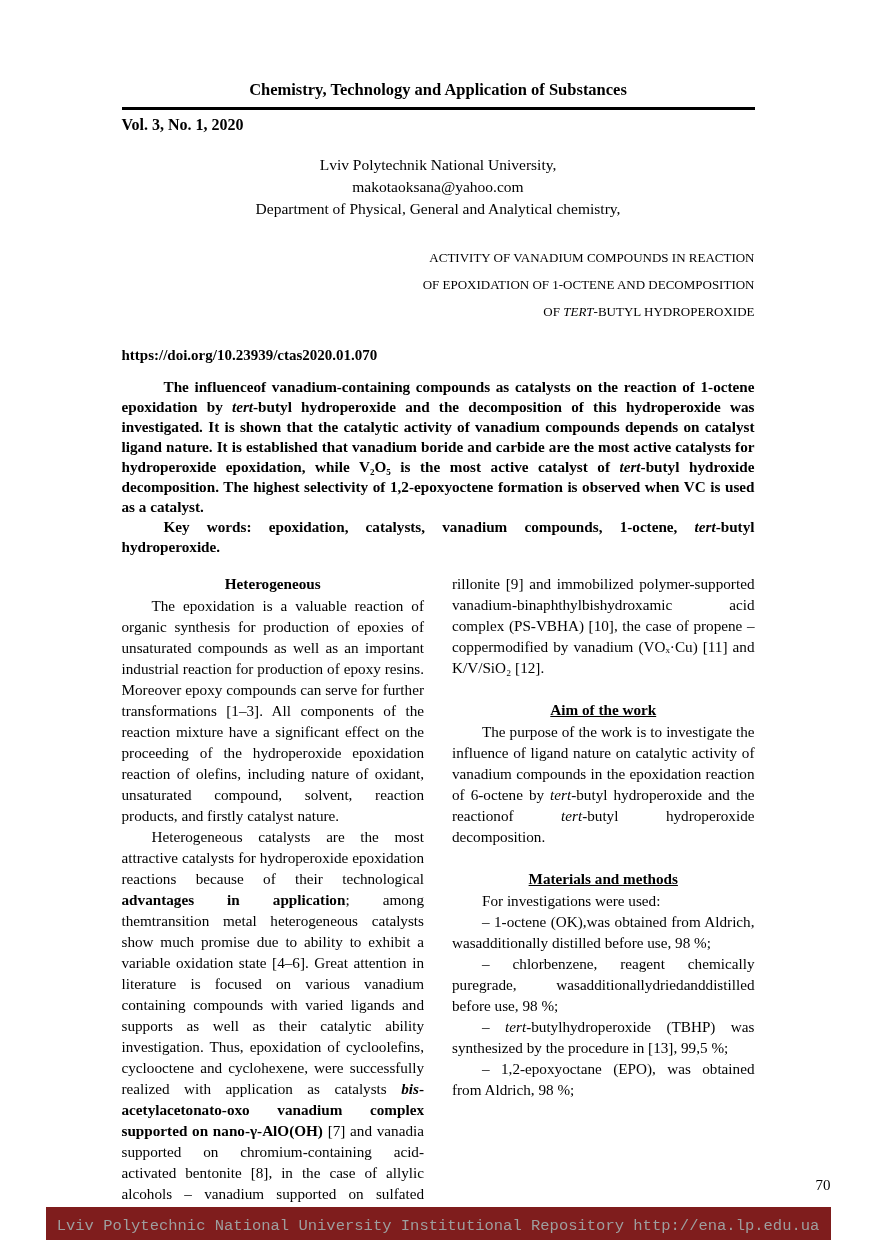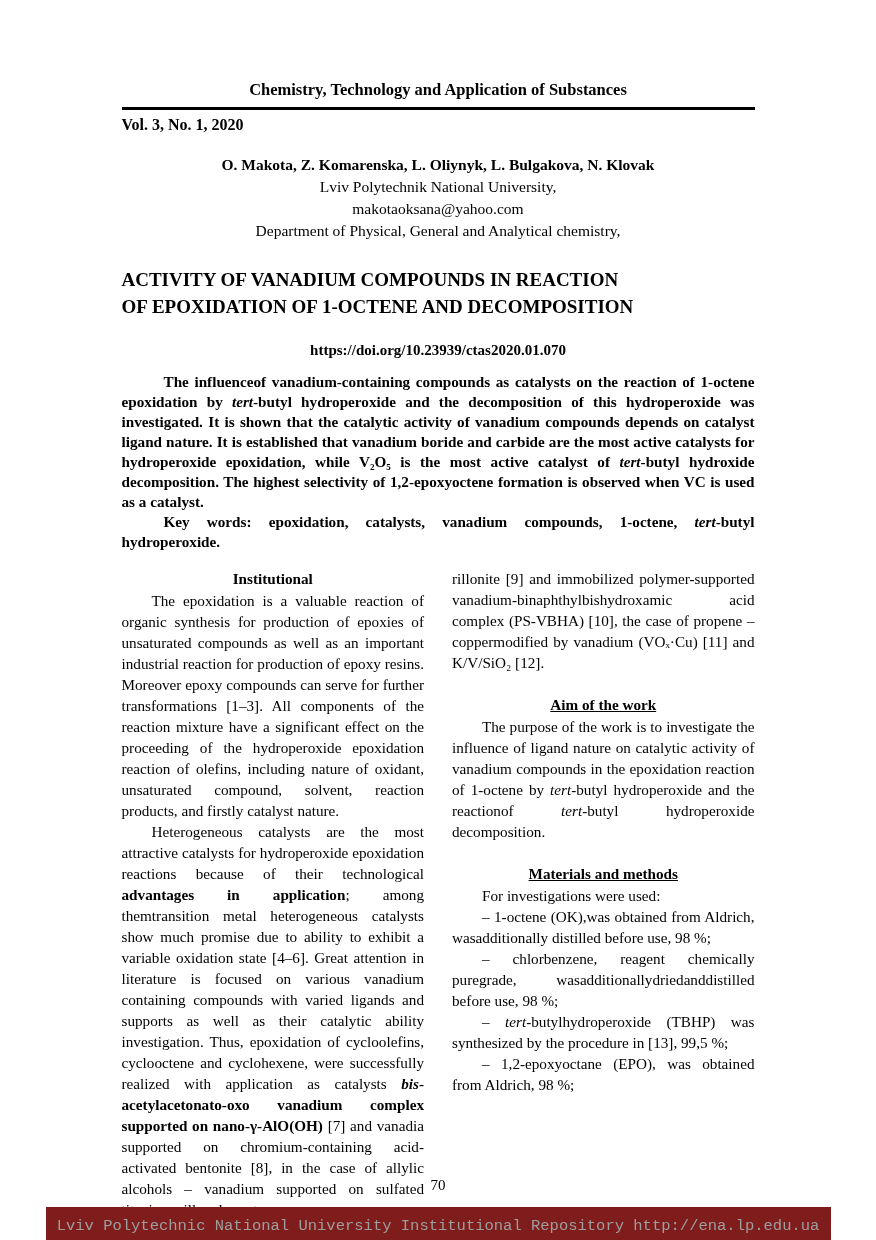--- a/index.html
+++ b/index.html
@@ -7,81 +7,81 @@
     width:785px;height:1240px;position:relative;margin:16px auto;
     background:#ffffff;color:#000;overflow:hidden;
     font-family:"Liberation Serif",serif;
   }
   .content{padding:64px 76px 0 76px;}
   .journal-line{text-align:center;font-weight:700;font-size:16.5px;}
   .rule{height:2.5px;background:#000;margin-top:7px;}
   .volume-line{font-weight:700;font-size:16px;margin-top:6px;}
   .byline{margin-top:20px;text-align:center;font-size:15.5px;line-height:22px;}
   .byline .names{font-weight:700;}
-  .paper-title{margin:24px 0 0 0;text-align:left;font-weight:700;font-size:19px;line-height:27px;}
+  .paper-title{margin:24px 0 0 0;text-align:right;font-weight:400;font-size:13px;line-height:27px;}
   .paper-title .tline{display:block;}
-  .doi{margin-top:22px;font-weight:700;font-size:15px;text-align:center;}
+  .doi{margin-top:22px;font-weight:700;font-size:15px;}
   .abstract{margin-top:13px;font-weight:700;font-size:15.2px;line-height:20px;text-align:justify;}
   .abstract p{margin:0;text-indent:42px;}
   .columns{display:flex;gap:28px;margin-top:16px;font-size:15.2px;line-height:21px;text-align:justify;}
   .col{flex:1;min-width:0;}
   .col-heading{text-align:center;font-weight:700;margin:0 0 1px 0;}
   .col-heading.spaced{margin-top:21px;text-decoration:underline;}
   .col p{margin:0;text-indent:30px;}
   .col p.noindent{text-indent:0;}
-  .page-number{position:absolute;left:0;right:0;bottom:62px;text-align:center;font-size:15px;}
+  .page-number{position:absolute;left:0;right:0;bottom:62px;text-align:right;font-size:15px;}
   .repo-bar{
     position:absolute;left:0;right:0;bottom:12px;height:37px;
     background:#7f1d1d;display:flex;align-items:center;justify-content:center;
     color:#9e9e9e;font-family:Liberation Mono, monospace;font-size:15.5px;
   }
 </style>
 </head>
 <body>
 
 <div class="page">
   <div class="content">
 
     <header>
       <div class="journal-line">Chemistry, Technology and Application of Substances</div>
       <div class="rule"></div>
       <div class="volume-line">Vol. 3, No. 1, 2020</div>
     </header>
 
     <section class="byline">
-      <div class="names">O. Makota, Z. Komarenska, L. Oliynyk, L. Bulgakova, N. Klovak</div>
       <div>Lviv Polytechnik National University,</div>
       <div>makotaoksana@yahoo.com</div>
       <div>Department of Physical, General and Analytical chemistry,</div>
     </section>
 
     <h1 class="paper-title">
       <span class="tline">ACTIVITY OF VANADIUM COMPOUNDS IN REACTION</span>
       <span class="tline">OF EPOXIDATION OF 1-OCTENE AND DECOMPOSITION</span>
+      <span class="tline"><span>OF </span><span style="font-style: italic;">TERT</span><span>-BUTYL HYDROPEROXIDE</span></span>
     </h1>
 
     <div class="doi">https://doi.org/10.23939/ctas2020.01.070</div>
 
     <div class="abstract">
       <p><span>The influenceof vanadium-containing compounds as catalysts on the reaction of 1-octene epoxidation by </span><span style="font-style: italic;">tert</span><span>-butyl hydroperoxide and the decomposition of this hydroperoxide was investigated. It is shown that the catalytic activity of vanadium compounds depends on catalyst ligand nature. It is established that vanadium boride and carbide are the most active catalysts for hydroperoxide epoxidation, while V₂O₅ is the most active catalyst of </span><span style="font-style: italic;">tert</span><span>-butyl hydroxide decomposition. The highest selectivity of 1,2-epoxyoctene formation is observed when VC is used as a catalyst.</span></p>
       <p><span>Key words: epoxidation, catalysts, vanadium compounds, 1-octene, </span><span style="font-style: italic;">tert</span><span>-butyl hydroperoxide.</span></p>
     </div>
 
     <div class="columns">
 
       <div class="col">
-        <div class="col-heading">Institutional</div>
+        <div class="col-heading">Heterogeneous</div>
         <p>The epoxidation is a valuable reaction of organic synthesis for production of epoxies of unsaturated compounds as well as an important industrial reaction for production of epoxy resins. Moreover epoxy compounds can serve for further transformations [1–3]. All components of the reaction mixture have a significant effect on the proceeding of the hydroperoxide epoxidation reaction of olefins, including nature of oxidant, unsaturated compound, solvent, reaction products, and firstly catalyst nature.</p>
         <p><span>Heterogeneous catalysts are the most attractive catalysts for hydroperoxide epoxidation reactions because of their technological </span><span style="font-weight: 700;">advantages in application</span><span>; among themtransition metal heterogeneous catalysts show much promise due to ability to exhibit a variable oxidation state [4–6]. Great attention in literature is focused on various vanadium containing compounds with varied ligands and supports as well as their catalytic ability investigation. Thus, epoxidation of cycloolefins, cyclooctene and cyclohexene, were successfully realized with application as catalysts </span><span style="font-style: italic; font-weight: 700;">bis</span><span style="font-weight: 700;">-acetylacetonato-oxo vanadium complex supported on nano-γ-AlO(OH)</span><span> [7] and vanadia supported on chromium-containing acid-activated bentonite [8], in the case of allylic alcohols – vanadium supported on sulfated titanium pillared montmo-</span></p>
       </div>
 
       <div class="col">
         <p class="noindent">rillonite [9] and immobilized polymer-supported vanadium-binaphthylbishydroxamic acid complex (PS-VBHA) [10], the case of propene – coppermodified by vanadium (VOₓ·Cu) [11] and K/V/SiO₂ [12].</p>
         <div class="col-heading spaced">Aim of the work</div>
-        <p><span>The purpose of the work is to investigate the influence of ligand nature on catalytic activity of vanadium compounds in the epoxidation reaction of 1-octene by </span><span style="font-style: italic;">tert</span><span>-butyl hydroperoxide and the reactionof </span><span style="font-style: italic;">tert</span><span>-butyl hydroperoxide decomposition.</span></p>
+        <p><span>The purpose of the work is to investigate the influence of ligand nature on catalytic activity of vanadium compounds in the epoxidation reaction of 6-octene by </span><span style="font-style: italic;">tert</span><span>-butyl hydroperoxide and the reactionof </span><span style="font-style: italic;">tert</span><span>-butyl hydroperoxide decomposition.</span></p>
         <div class="col-heading spaced">Materials and methods</div>
         <p>For investigations were used:</p>
         <p>– 1-octene (OK),was obtained from Aldrich, wasadditionally distilled before use, 98 %;</p>
         <p>– chlorbenzene, reagent chemically puregrade, wasadditionallydriedanddistilled before use, 98 %;</p>
         <p><span>– </span><span style="font-style: italic;">tert</span><span>-butylhydroperoxide (TBHP) was synthesized by the procedure in [13], 99,5 %;</span></p>
         <p>– 1,2-epoxyoctane (EPO), was obtained from Aldrich, 98 %;</p>
       </div>
 
     </div>
   </div>

